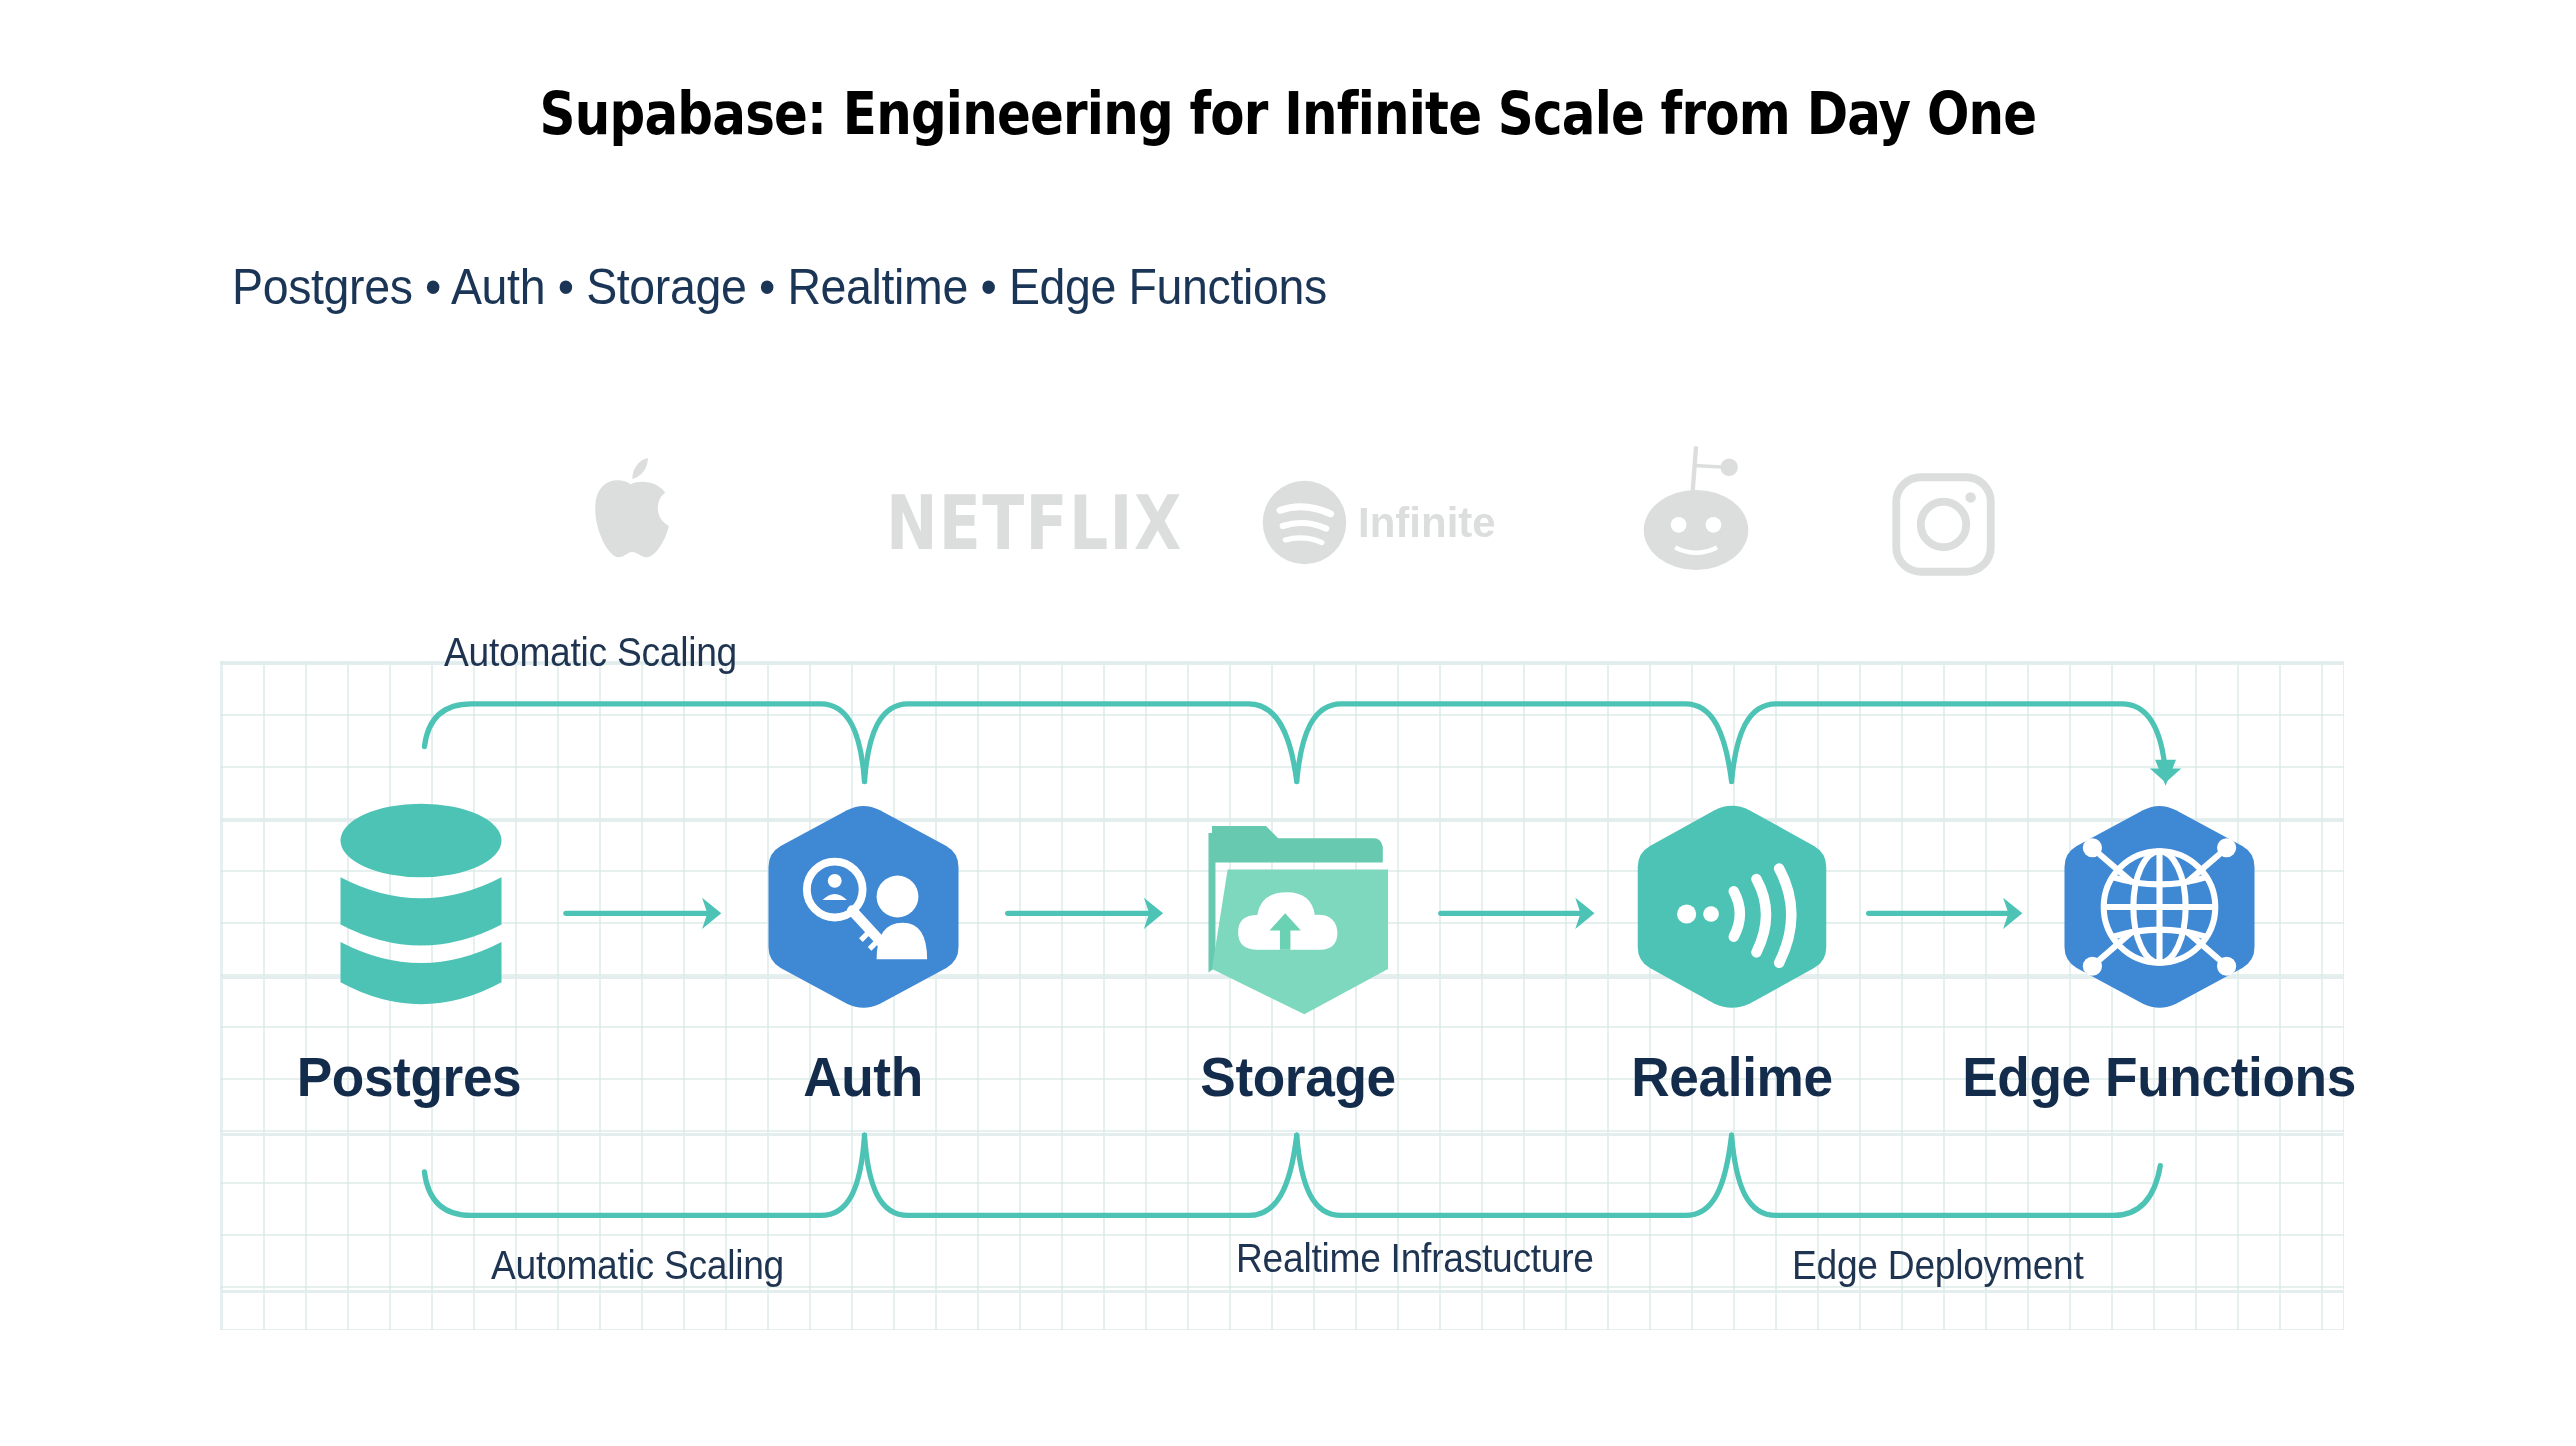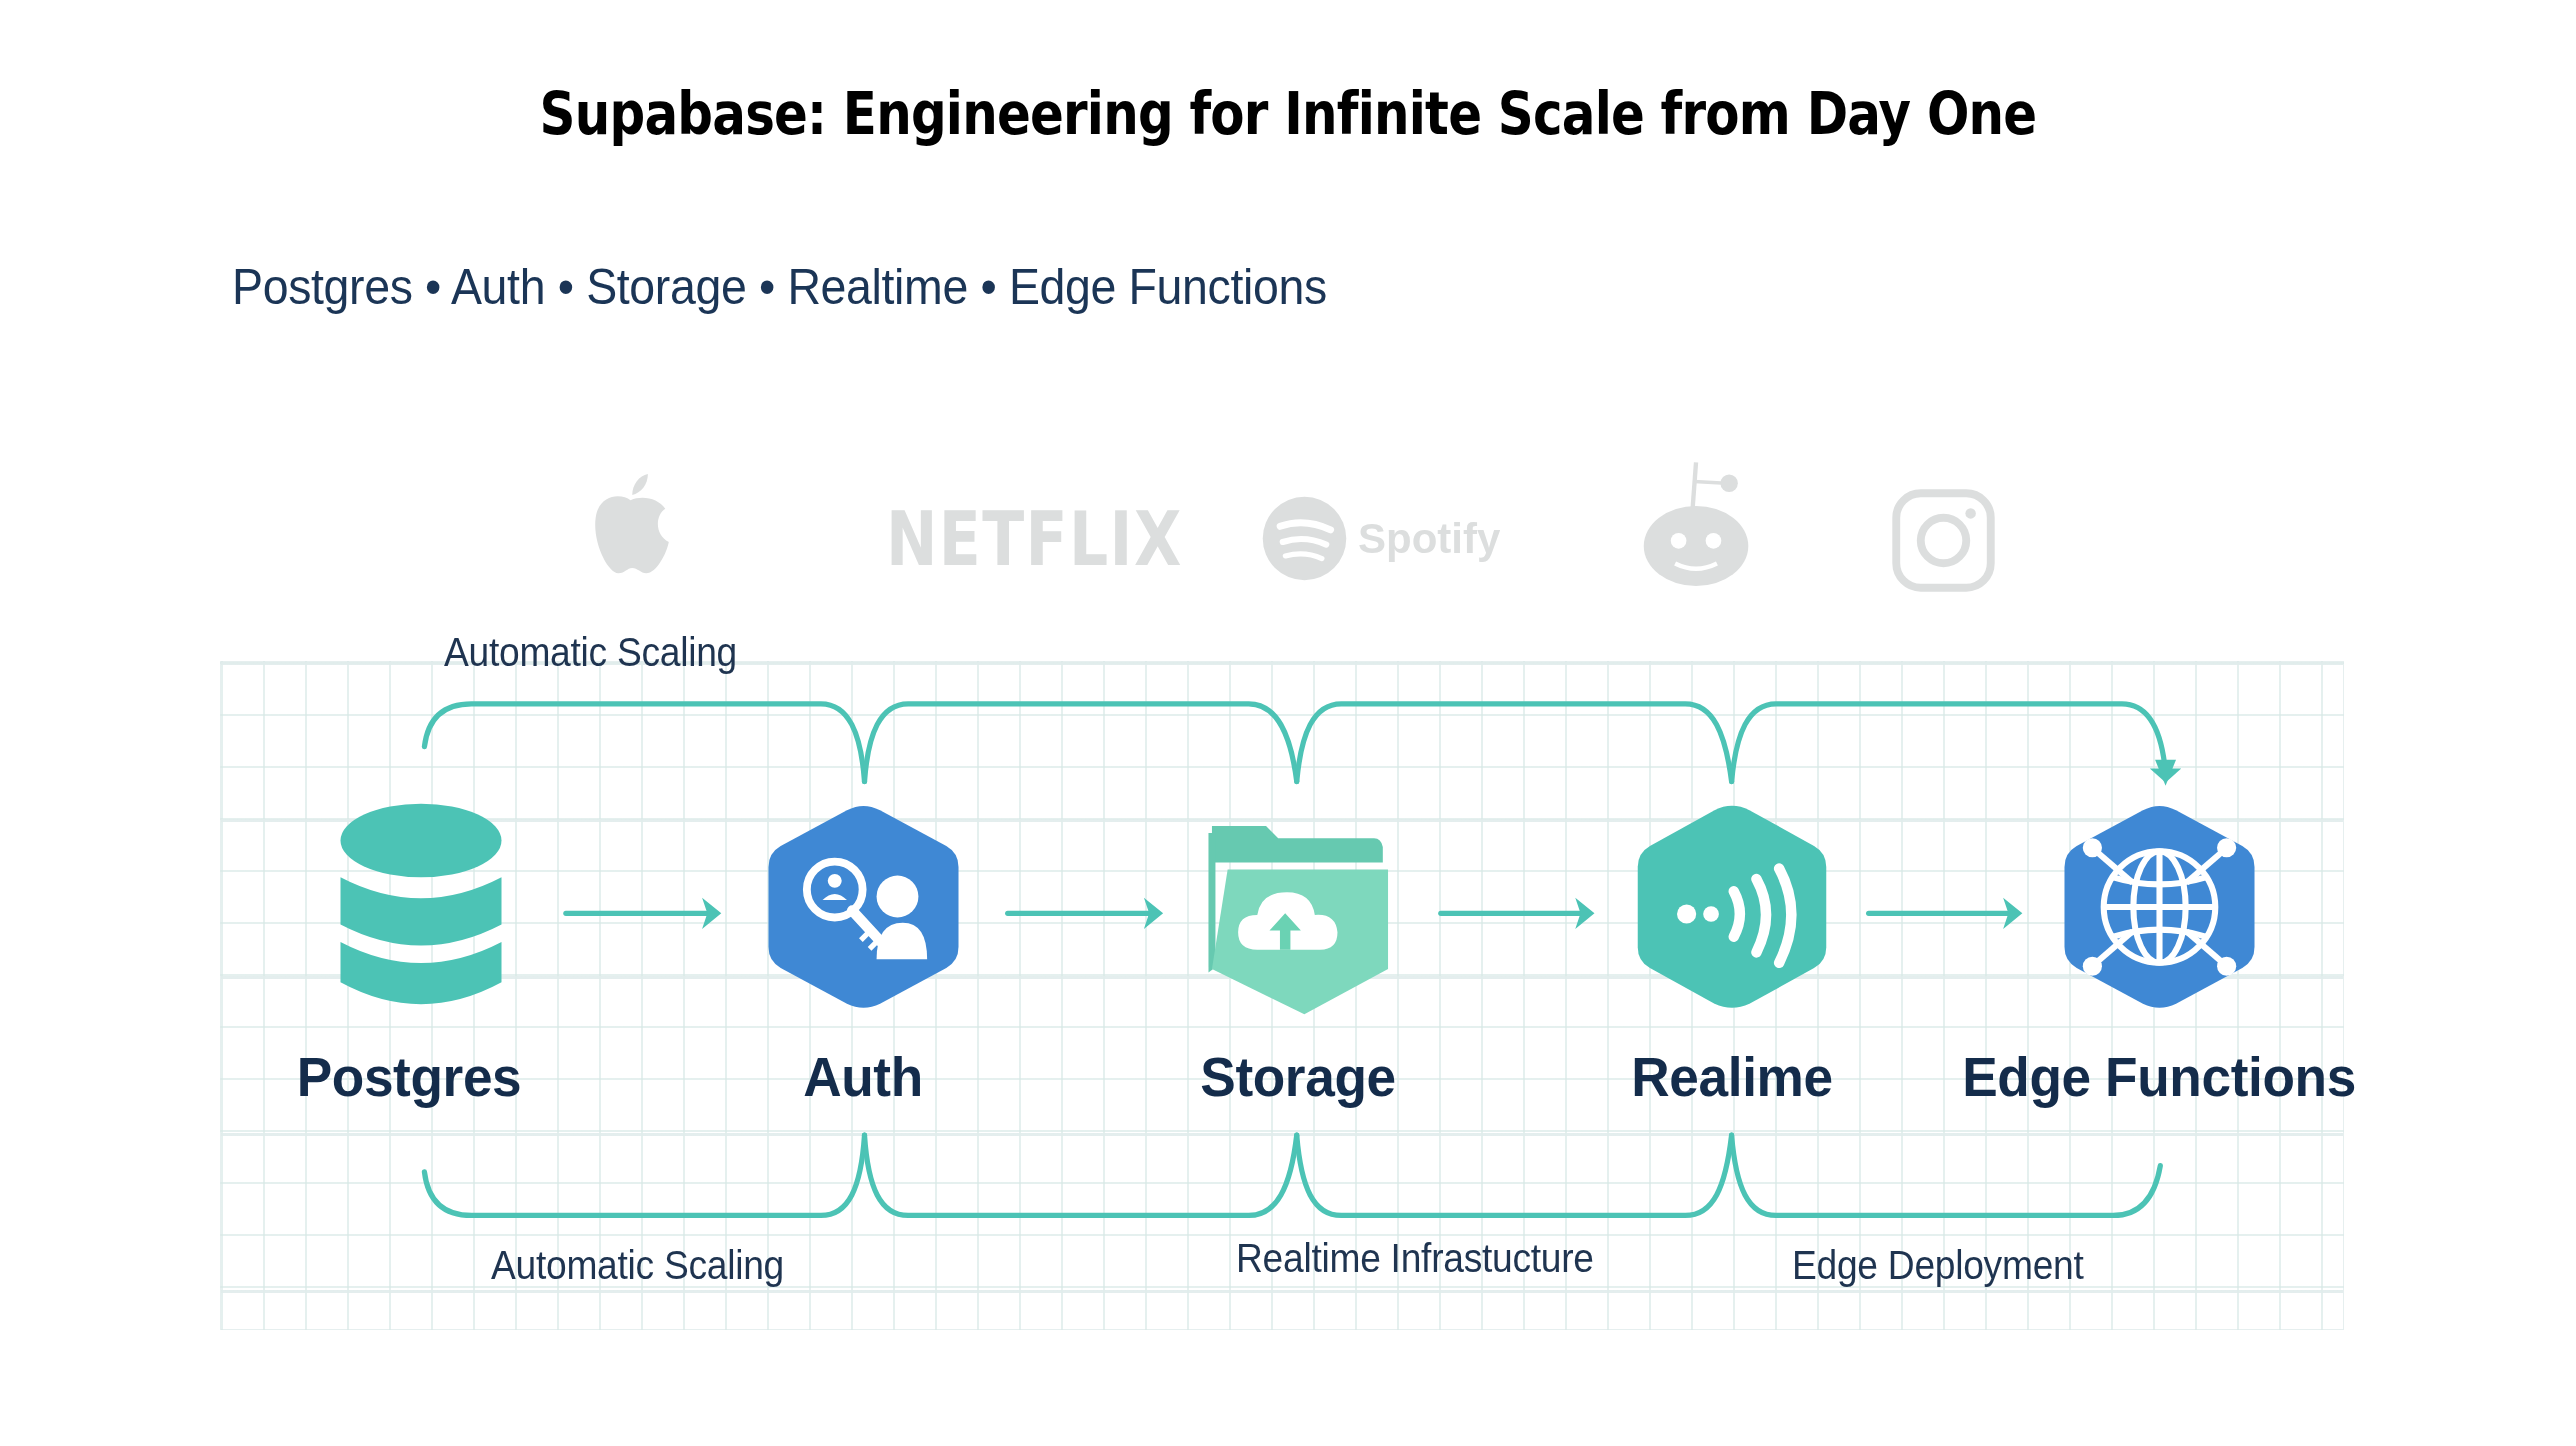--- a/index.html
+++ b/index.html
@@ -13,21 +13,21 @@
     text-align: center; font-size: 58px; font-weight: 700; color: #000;
     letter-spacing: -0.9px;
     font-family: "DejaVu Sans", "Liberation Sans", sans-serif;
     transform: scaleX(0.86);
   }
   .subtitle {
     position: absolute; left: 232px; top: 258px;
     font-size: 50px; color: #1b3556; letter-spacing: -0.4px;
     transform: scaleX(0.93); transform-origin: left center;
   }
-  .logos { position: absolute; left: 0; top: 16px; width: 2576px; height: 611px; pointer-events: none; }
+  .logos { position: absolute; left: 0; top: 0; width: 2576px; height: 611px; pointer-events: none; }
   .logo { position: absolute; }
   .netflix {
     left: 886px; top: 479px; font-size: 75px; font-weight: 700; color: #dcdede;
     letter-spacing: 1.7px; transform: scaleX(0.82); transform-origin: left center;
     font-family: "DejaVu Sans", sans-serif;
   }
   .spotify-text {
     left: 1358px; top: 499px; font-size: 42px; color: #dcdede; font-weight: 700;
   }
   .grid {
@@ -66,21 +66,21 @@
     <path d="M50 32 C40 24 14 24 10 52 C6 80 24 116 36 116 C44 116 46 110 52 110 C58 110 62 116 68 116 C80 116 92 92 94 80 C78 72 78 50 90 42 C82 30 64 26 50 32 Z" fill="#dcdede"></path>
     <path d="M52 26 C52 14 60 4 70 2 C70 14 62 24 52 26 Z" fill="#dcdede"></path>
   </svg>
   <div class="logo netflix">NETFLIX</div>
   <svg class="logo" style="left:1261px;top:479px" width="87" height="87" viewBox="0 0 100 100">
     <circle cx="50" cy="50" r="48" fill="#dcdede"></circle>
     <path d="M22 36 Q50 26 80 40" stroke="#fff" stroke-width="8" fill="none" stroke-linecap="round"></path>
     <path d="M25 54 Q50 46 75 57" stroke="#fff" stroke-width="7" fill="none" stroke-linecap="round"></path>
     <path d="M28 70 Q50 64 70 73" stroke="#fff" stroke-width="6" fill="none" stroke-linecap="round"></path>
   </svg>
-  <div class="logo spotify-text">Spotify</div>
+  <div class="logo spotify-text">Infinite</div>
   <svg class="logo" style="left:1642px;top:441px" width="122" height="131" viewBox="0 0 140 150">
     <line x1="62" y1="6" x2="58" y2="60" stroke="#dcdede" stroke-width="5"></line>
     <line x1="60" y1="28" x2="96" y2="30" stroke="#dcdede" stroke-width="4"></line>
     <circle cx="100" cy="30" r="10" fill="#dcdede"></circle>
     <ellipse cx="62" cy="102" rx="60" ry="46" fill="#dcdede"></ellipse>
     <circle cx="42" cy="96" r="9" fill="#fff"></circle>
     <circle cx="82" cy="96" r="9" fill="#fff"></circle>
     <path d="M38 122 Q62 134 86 122" stroke="#fff" stroke-width="5" fill="none"></path>
   </svg>
   <svg class="logo" style="left:1891px;top:472px" width="105" height="105" viewBox="0 0 120 120">

